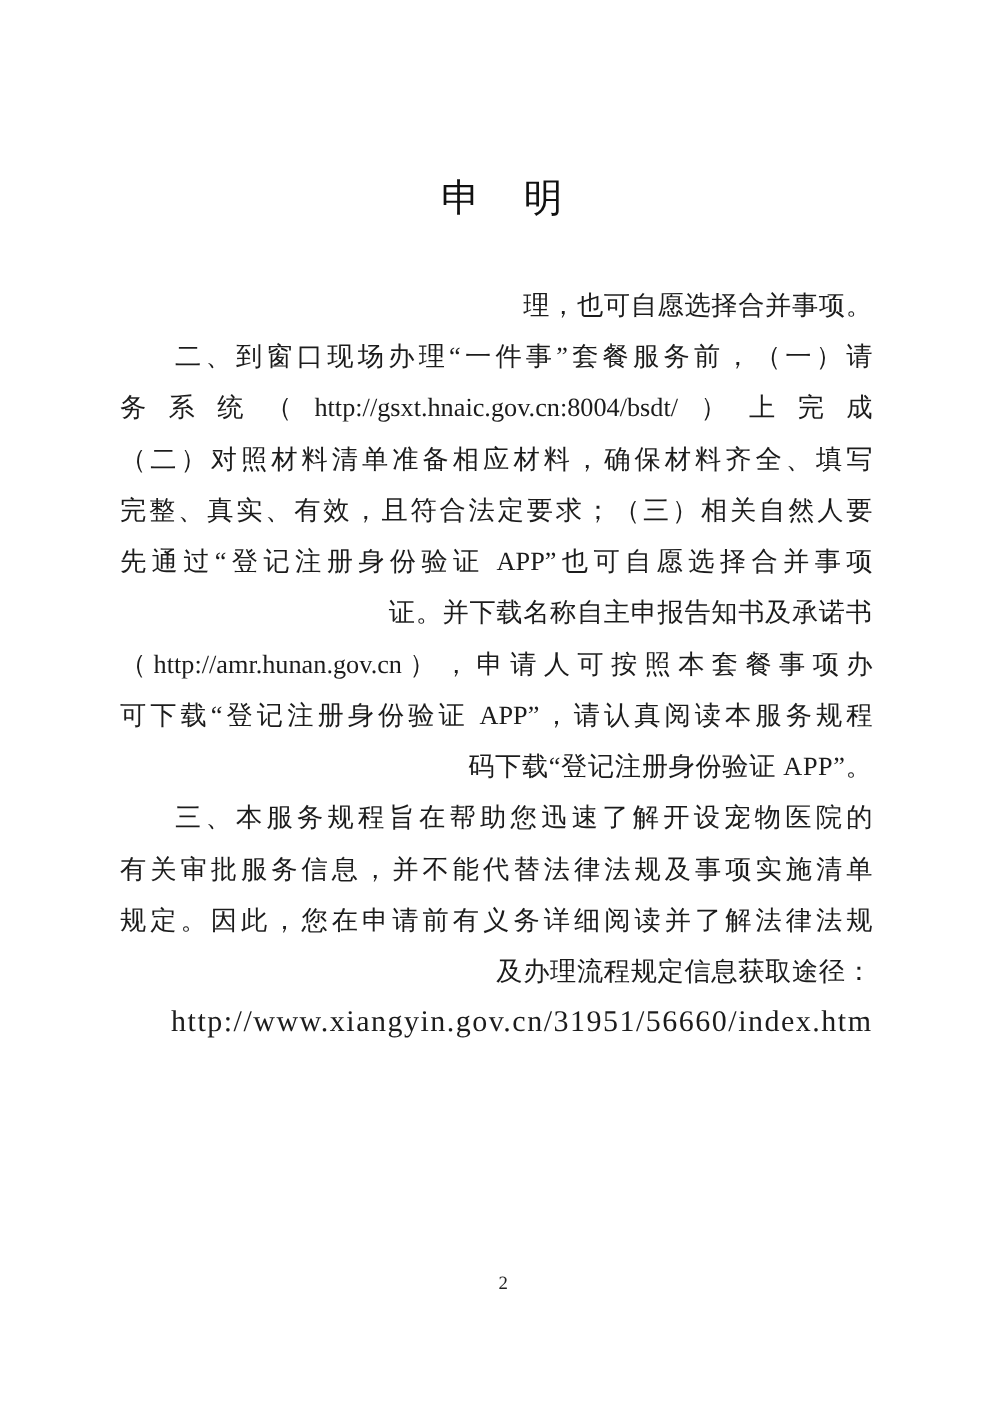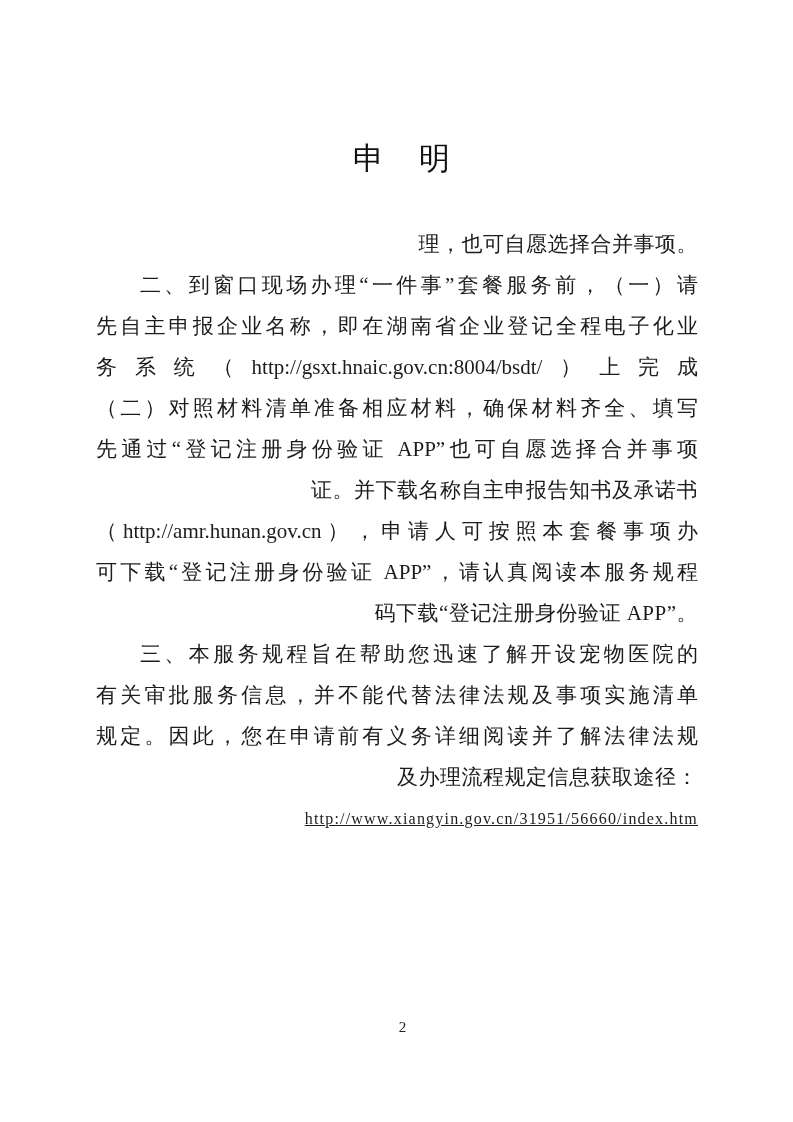--- a/index.html
+++ b/index.html
@@ -47,23 +47,22 @@
     white-space: normal;
     text-align: justify;
     text-align-last: justify;
     letter-spacing: normal;
   }
   .tline.indent {
     text-indent: 44px;
   }
   .tline.url {
     padding-left: 18px;
-    font-size: 16px;
+    font-size: 24px;
     letter-spacing: 1.2px;
-    text-decoration: underline;
   }
   .page-number {
     position: absolute;
     top: 1019px;
     left: 0;
     right: 0;
     text-align: center;
     font-size: 15px;
     color: #222222;
   }
@@ -73,23 +72,23 @@
 
 <div class="page">
 
   <div class="doc-title">申　明</div>
 
   <div class="doc-body">
 
     <div class="tline">理，也可自愿选择合并事项。</div>
 
     <div class="tline indent justify">二、到窗口现场办理“一件事”套餐服务前，（一）请</div>
-    <div class="tline justify">先自主申报企业名称，即在湖南省企业登记全程电子化业</div>
     <div class="tline justify">务系统（http://gsxt.hnaic.gov.cn:8004/bsdt/）上完成</div>
     <div class="tline justify">（二）对照材料清单准备相应材料，确保材料齐全、填写</div>
+    <div class="tline justify">完整、真实、有效，且符合法定要求；（三）相关自然人要</div>
     <div class="tline justify">先通过“登记注册身份验证 APP”也可自愿选择合并事项</div>
     <div class="tline">证。并下载名称自主申报告知书及承诺书</div>
     <div class="tline justify">（http://amr.hunan.gov.cn），申请人可按照本套餐事项办</div>
     <div class="tline justify">可下载“登记注册身份验证 APP”，请认真阅读本服务规程</div>
     <div class="tline">码下载“登记注册身份验证 APP”。</div>
 
     <div class="tline indent justify">三、本服务规程旨在帮助您迅速了解开设宠物医院的</div>
     <div class="tline justify">有关审批服务信息，并不能代替法律法规及事项实施清单</div>
     <div class="tline justify">规定。因此，您在申请前有义务详细阅读并了解法律法规</div>
     <div class="tline">及办理流程规定信息获取途径：</div>

